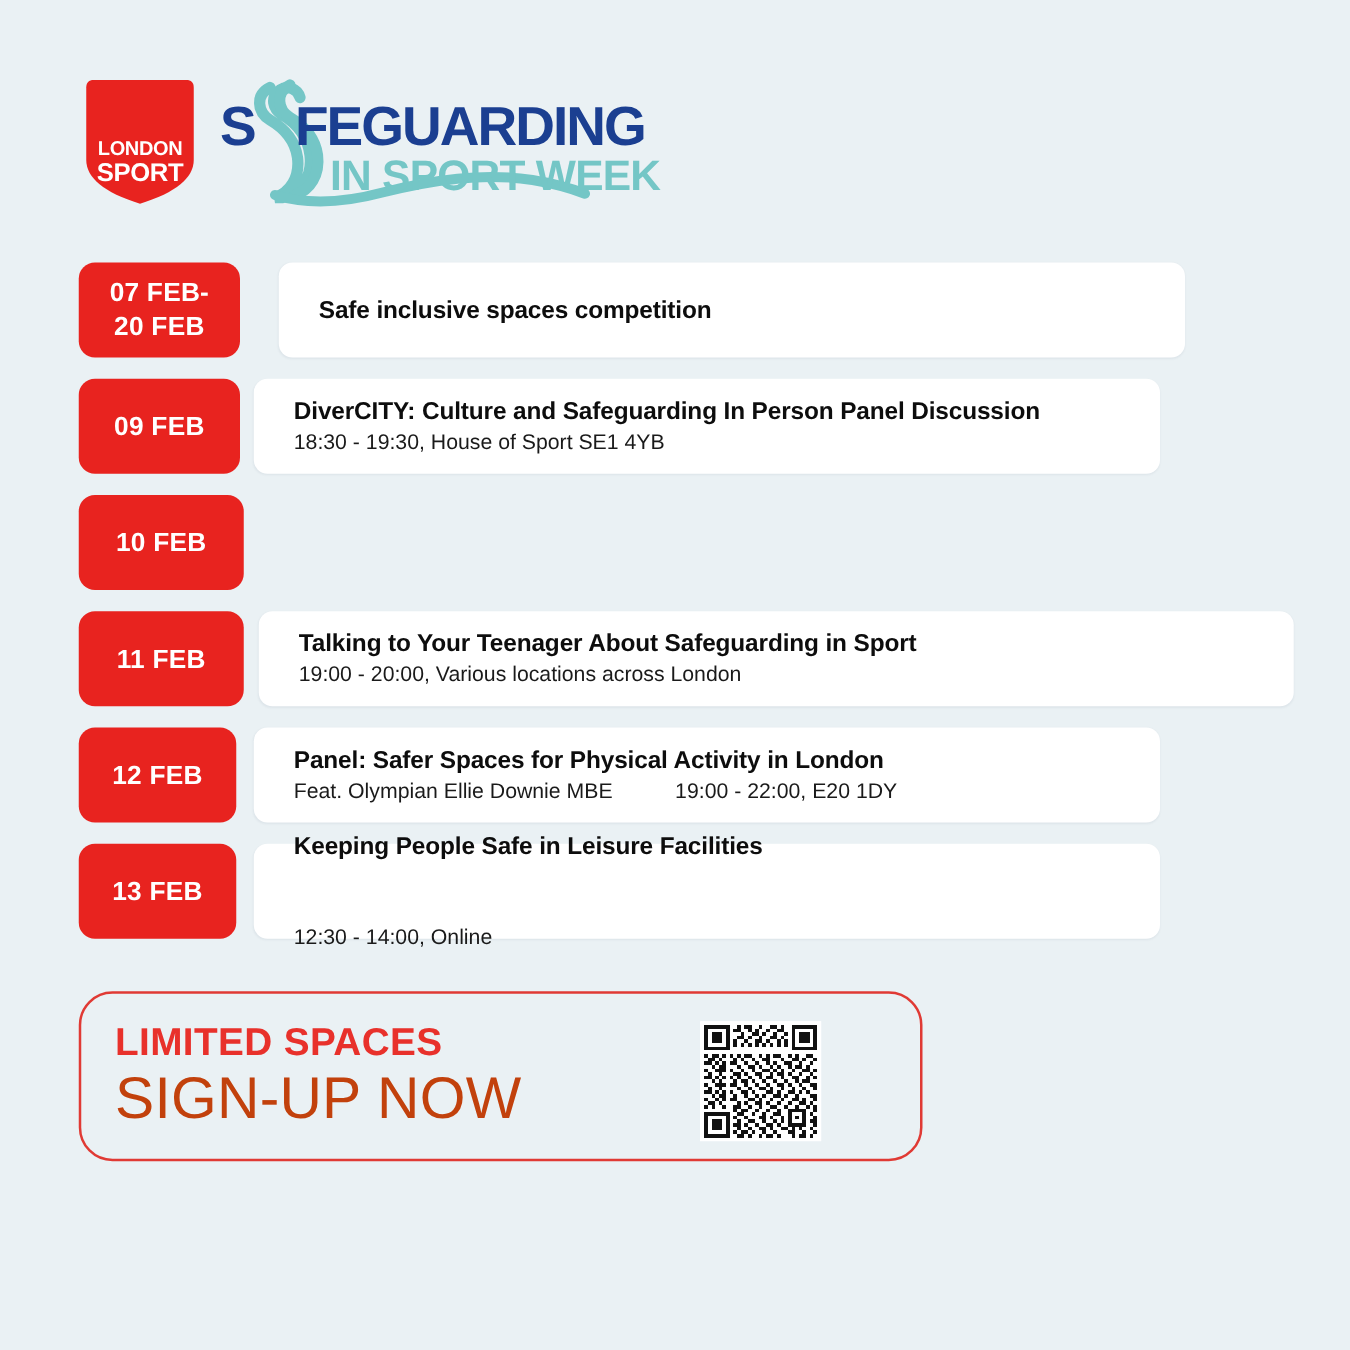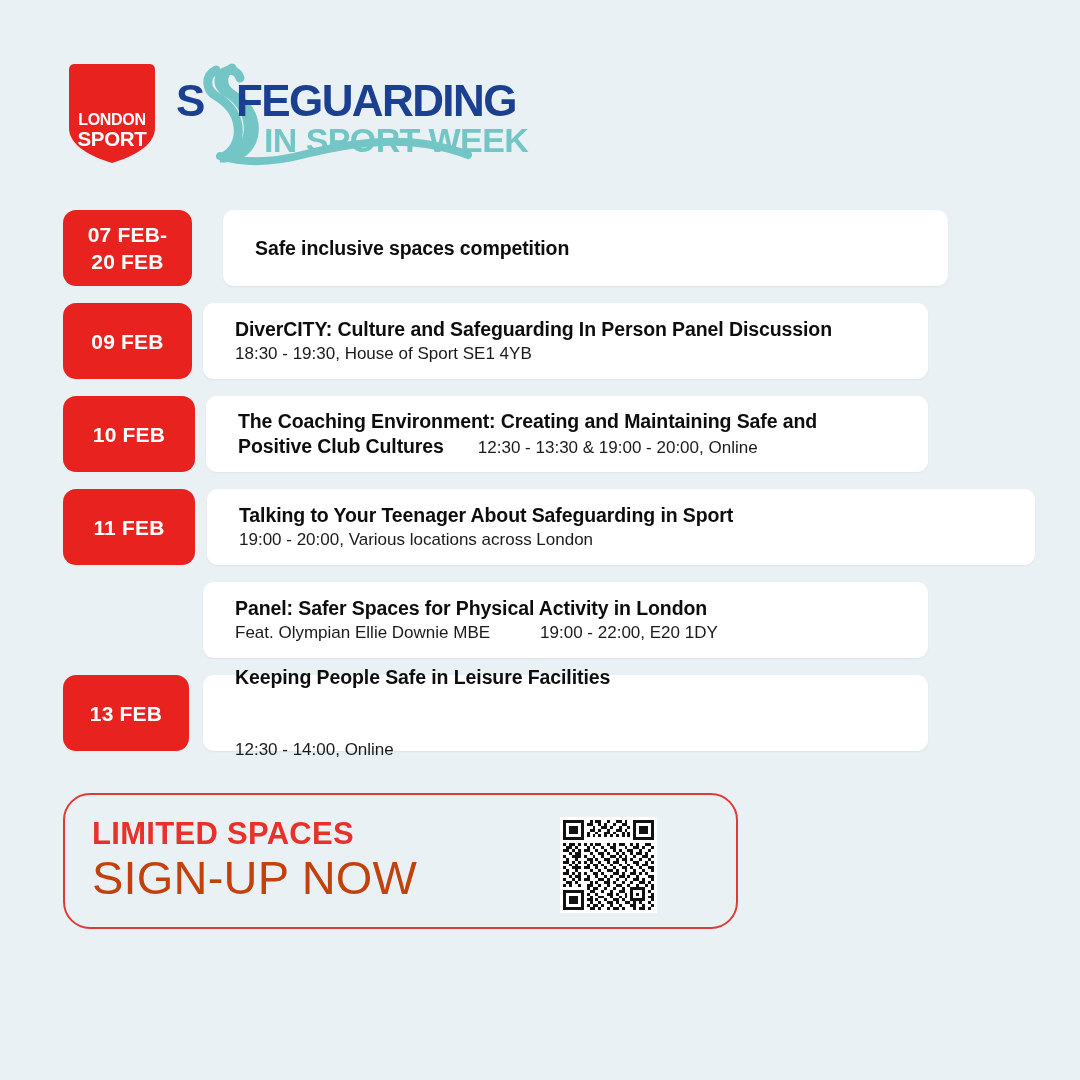--- a/index.html
+++ b/index.html
@@ -246,46 +246,40 @@
       <div class="sub-row">
         <span class="event-sub">18:30 - 19:30, House of Sport SE1 4YB</span>
       </div>
     </div>
   </div>
 
   <div class="event-row">
     <div class="date-badge w132">
       <span>10 FEB</span>
     </div>
-    <div class="event-card" style="left:206px; width:722px;">
-      <div class="title-row">
-        <span class="event-title">The Coaching Environment: Creating and Maintaining Safe and</span>
-      </div>
-      <div class="sub-row">
-        <span class="event-title">Positive Club Cultures</span>
-        <span class="event-inline-time">12:30 - 13:30 &amp; 19:00 - 20:00, Online</span>
-      </div>
-    </div>
   </div>
 
   <div class="event-row">
     <div class="date-badge w132">
       <span>11 FEB</span>
     </div>
     <div class="event-card" style="left:207px; width:828px;">
       <div class="title-row">
         <span class="event-title">Talking to Your Teenager About Safeguarding in Sport</span>
       </div>
       <div class="sub-row">
         <span class="event-sub">19:00 - 20:00, Various locations across London</span>
       </div>
     </div>
   </div>
 
   <div class="event-row">
+    <div class="date-badge w126">
+      <span>12 FEB</span>
+    </div>
     <div class="event-card" style="left:203px; width:725px;">
       <div class="title-row">
         <span class="event-title">Panel: Safer Spaces for Physical Activity in London</span>
       </div>
       <div class="sub-row">
         <span class="event-sub">Feat. Olympian Ellie Downie MBE</span>
         <span class="event-inline-time" style="margin-left:50px;text-align:right;">19:00 - 22:00, E20 1DY</span>
       </div>
     </div>
   </div>

